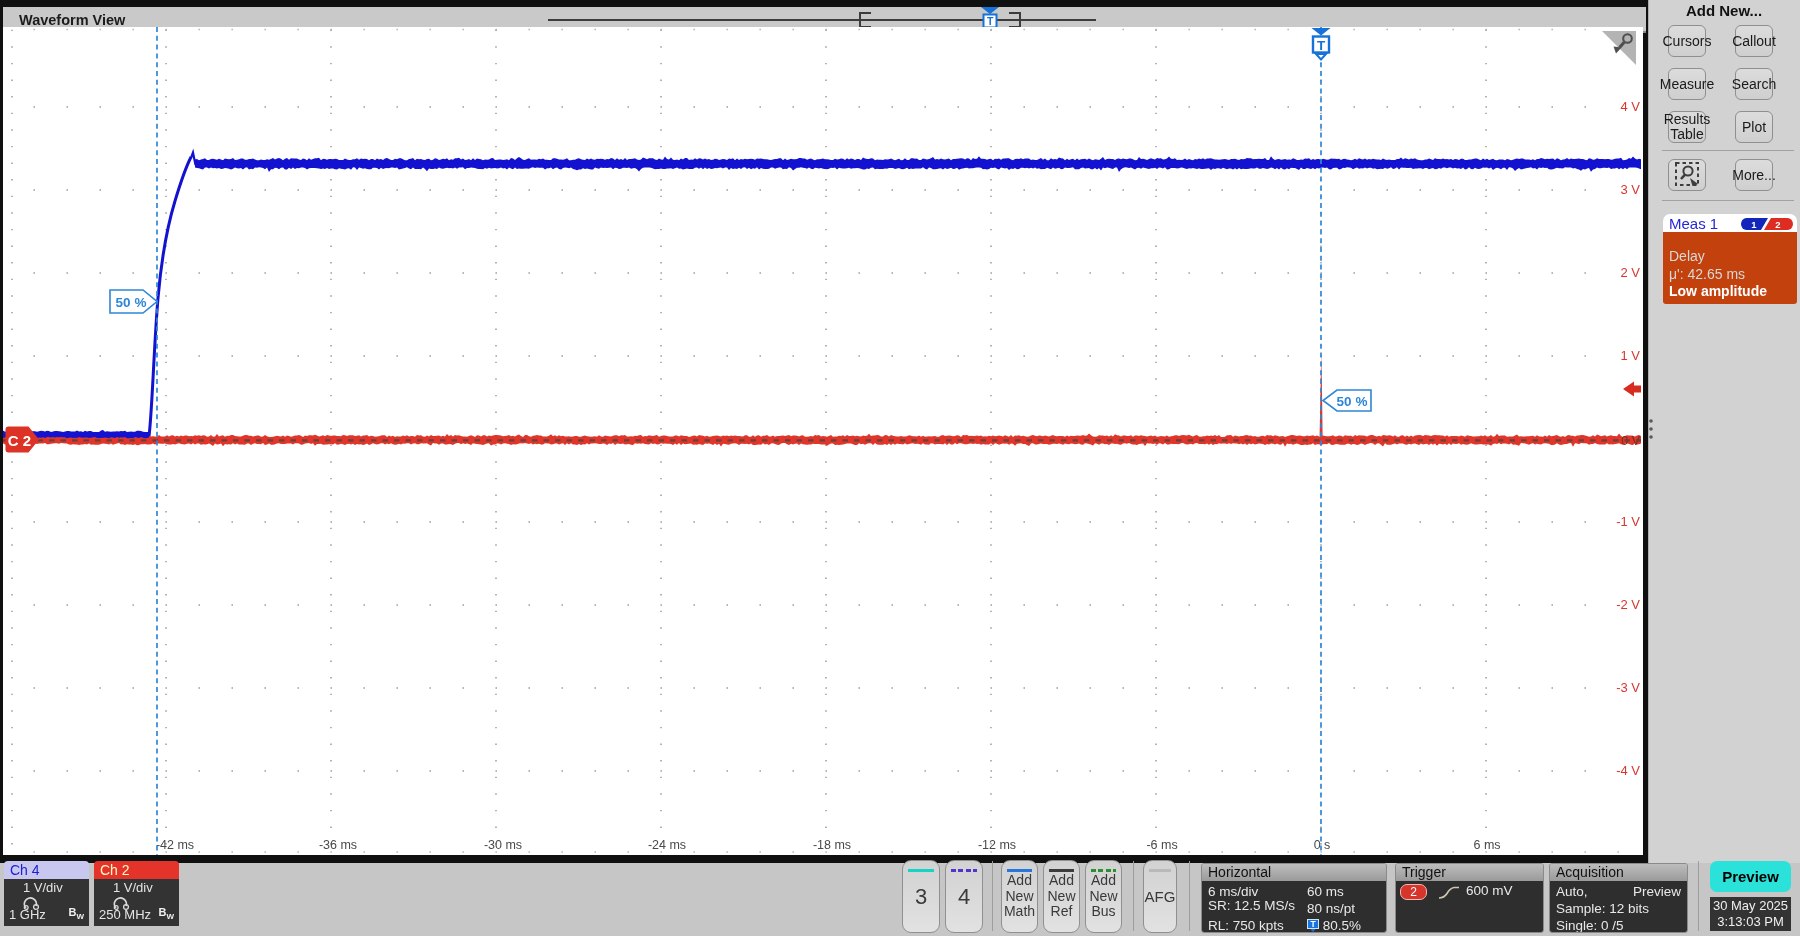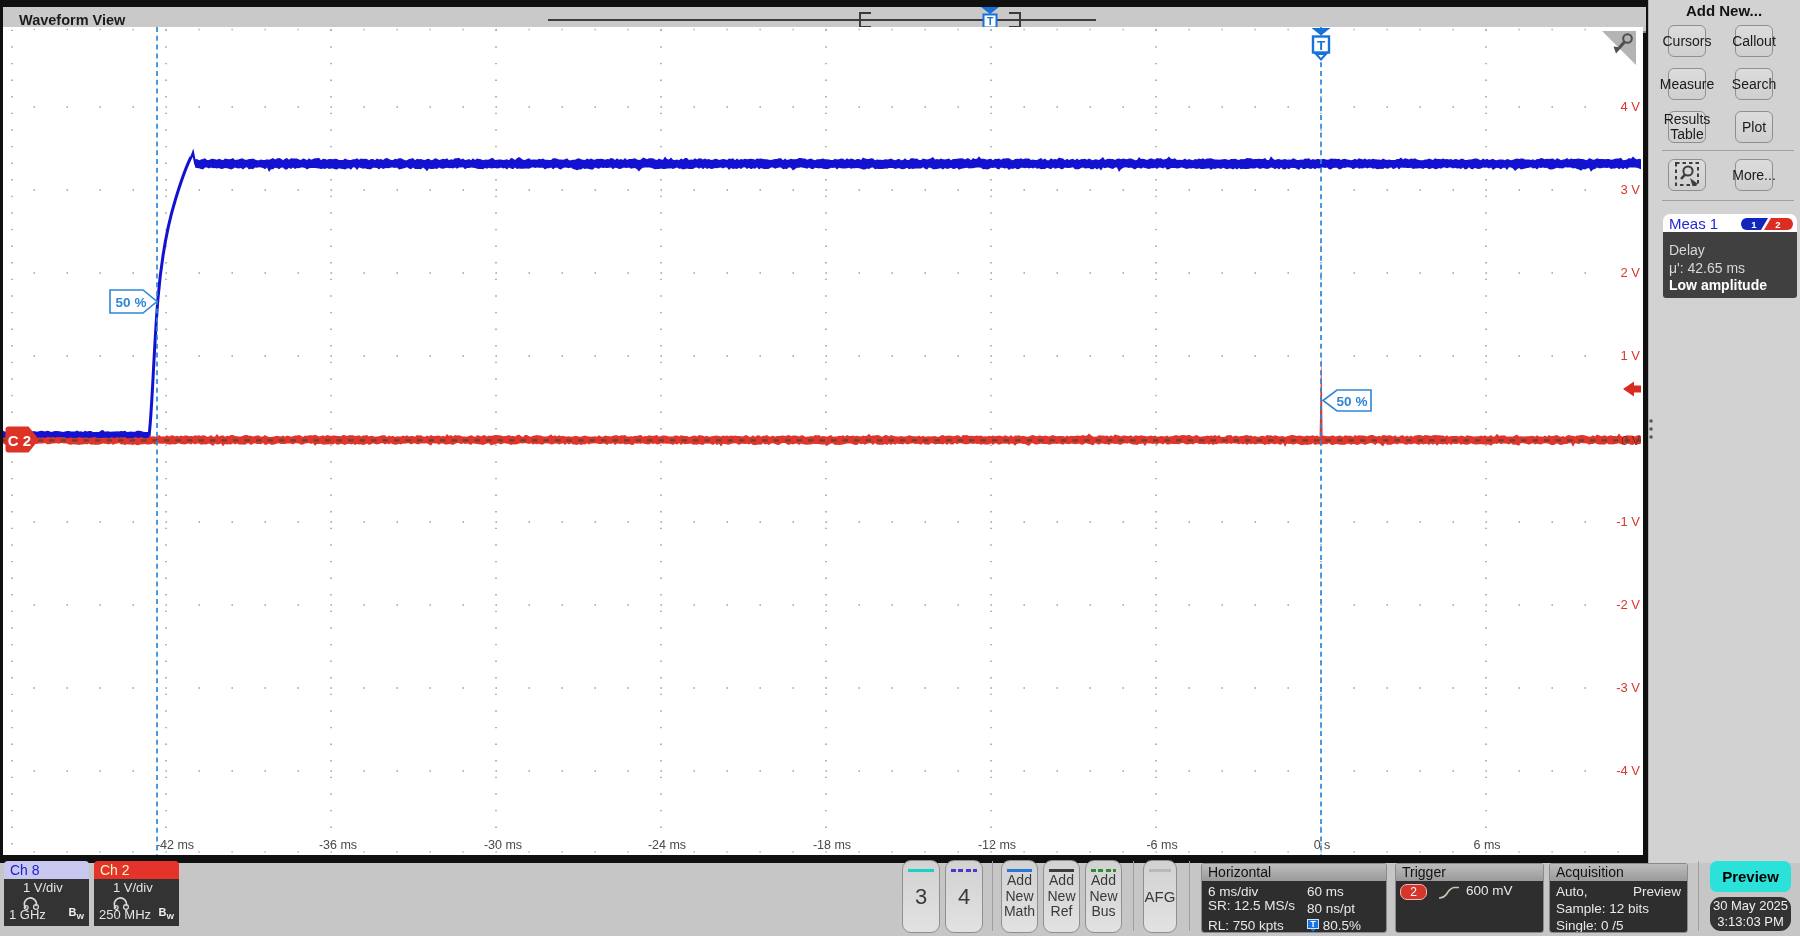--- a/index.html
+++ b/index.html
@@ -27,27 +27,27 @@
 .bwb sub { font-size:8px; }
 .sqbtn { position:absolute; top:-3px; height:73px; background:linear-gradient(#d2d2d2,#dadada 55%,#e2e2e2); border:1px solid #909090; border-radius:9px; color:#3a3a3a; display:flex; align-items:center; justify-content:center; text-align:center; }
 .topline { position:absolute; top:8px; left:5px; right:5px; height:3px; }
 .vsep { position:absolute; top:-2px; width:1px; height:70px; background:#9e9e9e; }
 .dpanel { position:absolute; top:0px; height:70px; border-radius:3px; overflow:hidden; border:1px solid #8a8a8a; }
 .dhead { height:17px; background:linear-gradient(#bdbdbd,#9a9a9a); color:#111; font-size:14px; padding-left:6px; line-height:17px; }
 .dbody { height:53px; background:#2e2e2e; color:#e8e8e8; font-size:13.5px; padding:0 6px; position:relative; }
 .dbody .r { position:absolute; left:6px; }
 .dbody .c2 { position:absolute; left:105px; }
 #preview { position:absolute; left:1710px; top:-2px; width:81px; height:31px; background:#2be2da; border-radius:7px; color:#000; font-weight:bold; font-size:15px; display:flex; align-items:center; justify-content:center; }
-#dtbox { position:absolute; left:1710px; top:34px; width:81px; height:34px; background:#333; border-radius:11px; color:#efefef; font-size:13px; text-align:center; line-height:16px; padding-top:1px; }
+#dtbox { position:absolute; left:1710px; top:34px; width:81px; height:34px; background:#333; border-radius:0; color:#efefef; font-size:13px; text-align:center; line-height:16px; padding-top:1px; }
 
 
 #meas { position:absolute; left:1663px; top:214px; width:134px; }
 #meashead { height:18px; background:#ffffff; border-radius:7px 7px 0 0; position:relative; }
 #meashead .mt { position:absolute; left:6px; top:1px; color:#2525d8; font-size:15px; }
-#measbody { background:#404040; border-radius:0 0 3px 3px; color:#d8d8d8; font-size:14px; padding:10px 0 3px 6px; line-height:17.5px; }
+#measbody { background:#c2410c; border-radius:0 0 3px 3px; color:#d8d8d8; font-size:14px; padding:16px 0 3px 6px; line-height:17.5px; }
 </style>
 </head>
 <body>
 
 <div class="abs" id="frame"></div>
 <div class="abs" id="titlebar">
   <div class="t">Waveform View</div>
   <svg width="1643" height="26" style="position:absolute;left:0;top:0;overflow:visible">
     <line x1="545" y1="13" x2="1093" y2="13" stroke="#3c3c3c" stroke-width="2"></line>
     <path d="M868,6 L857,6 L857,20 L868,20" fill="none" stroke="#3c3c3c" stroke-width="2"></path>
@@ -189,21 +189,21 @@
     </svg>
   </div>
   <div id="measbody">
     Delay<br>μ': 42.65 ms<br><b style="color:#fff">Low amplitude</b>
   </div>
 </div>
 
 <div class="abs" id="bbar">
 
   <div class="chbadge" style="left:4px">
-    <div class="chhead" style="background:#c7c7ef;color:#2020d0">Ch 8</div>
+    <div class="chhead" style="background:#c7c7ef;color:#2020d0">Ch 4</div>
     <div class="chbody">
       1 V/div<br>
       <svg width="17" height="15" viewBox="0 0 17 15" style="margin-top:1px">
         <path d="M3,12 A6,6 0 1 1 13,10" fill="none" stroke="#d8d8d8" stroke-width="1.8"></path>
         <circle cx="3.2" cy="11.5" r="1.9" fill="none" stroke="#d8d8d8" stroke-width="1.3"></circle>
         <circle cx="13" cy="11" r="2.4" fill="none" stroke="#d8d8d8" stroke-width="1.3"></circle>
       </svg><br>
       <span style="position:absolute;left:5px;bottom:4px">1 GHz</span>
       <span class="bwb">B<sub>W</sub></span>
     </div>

